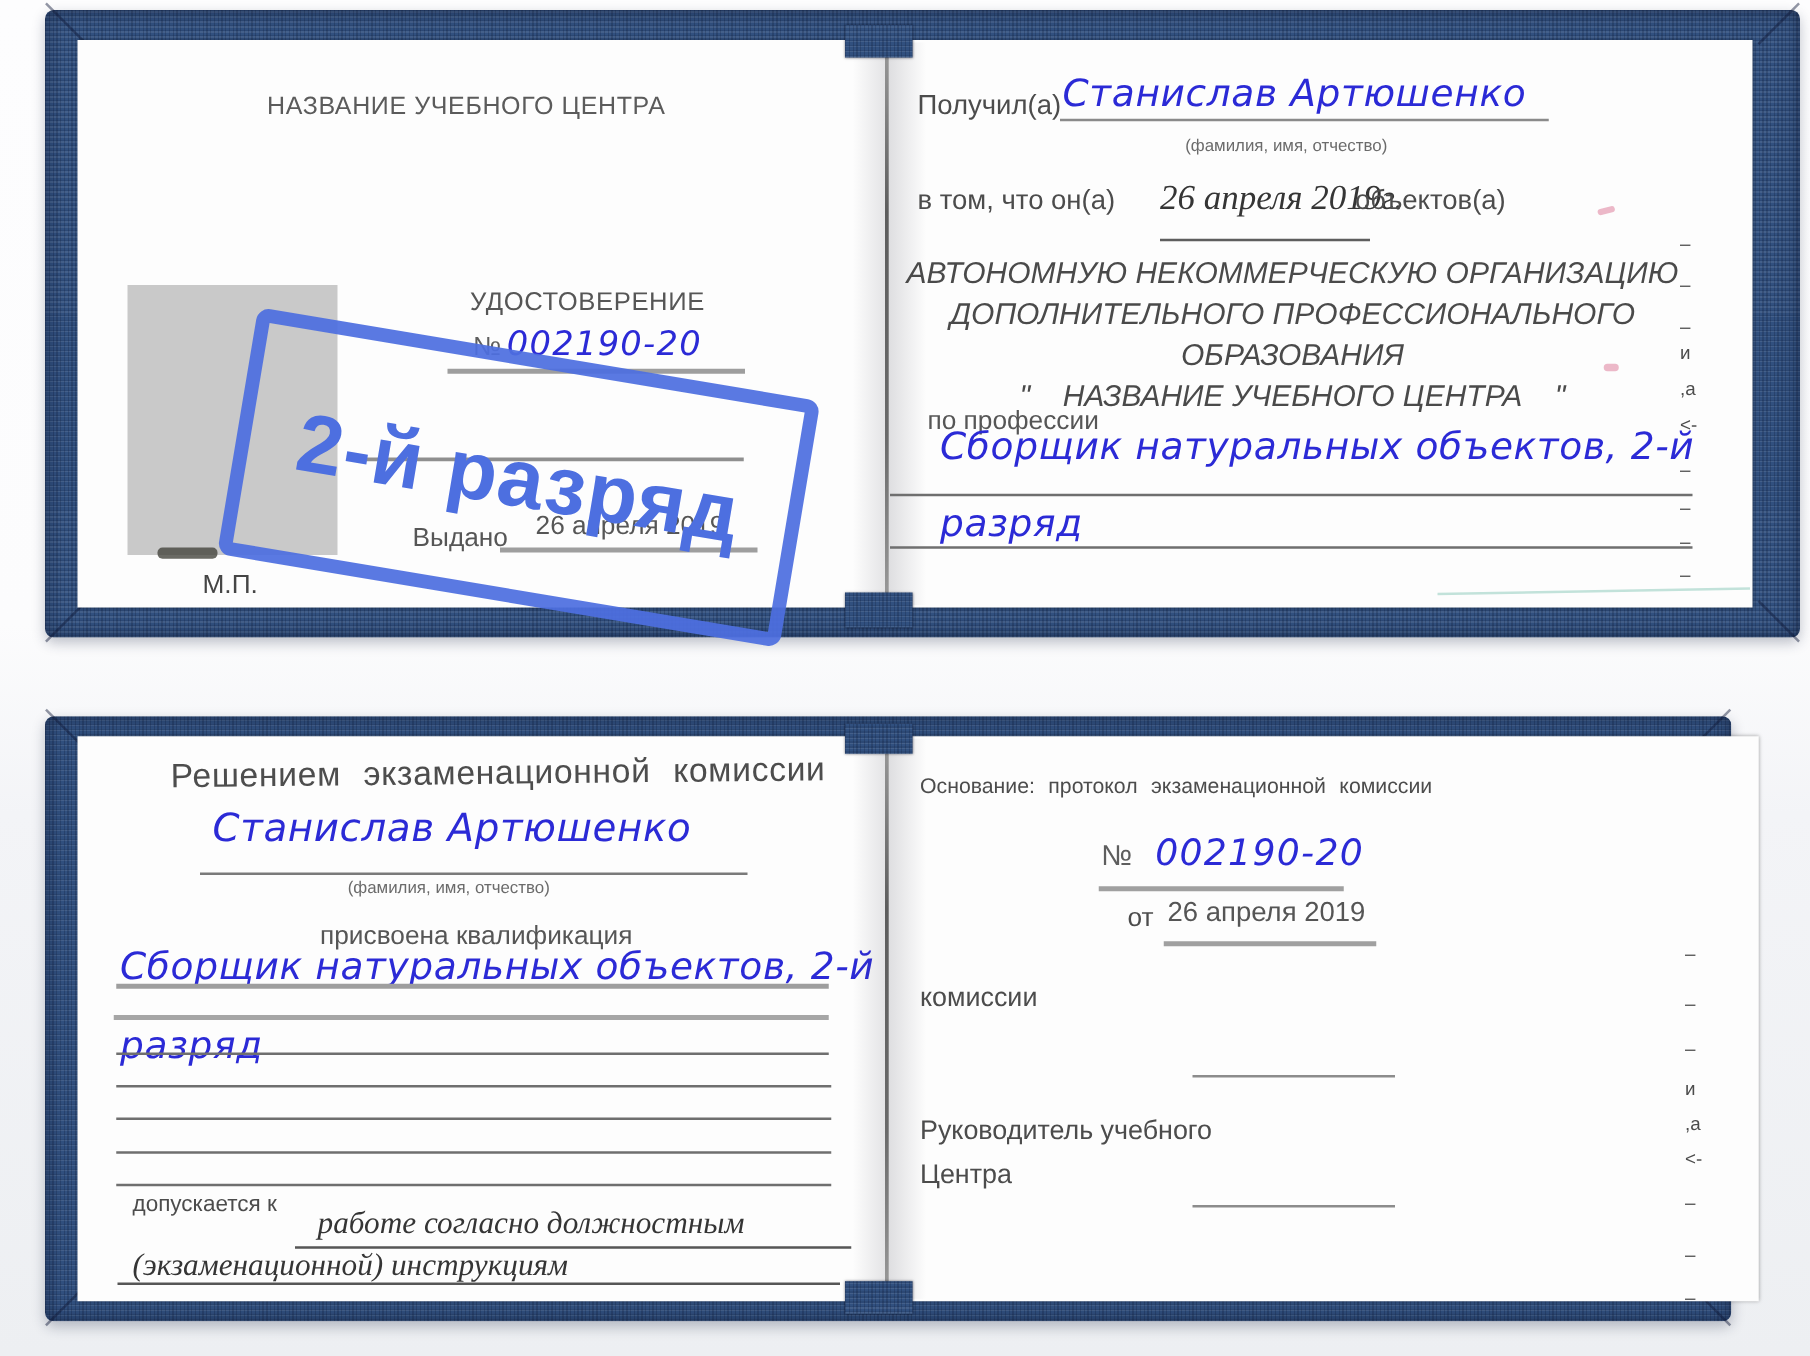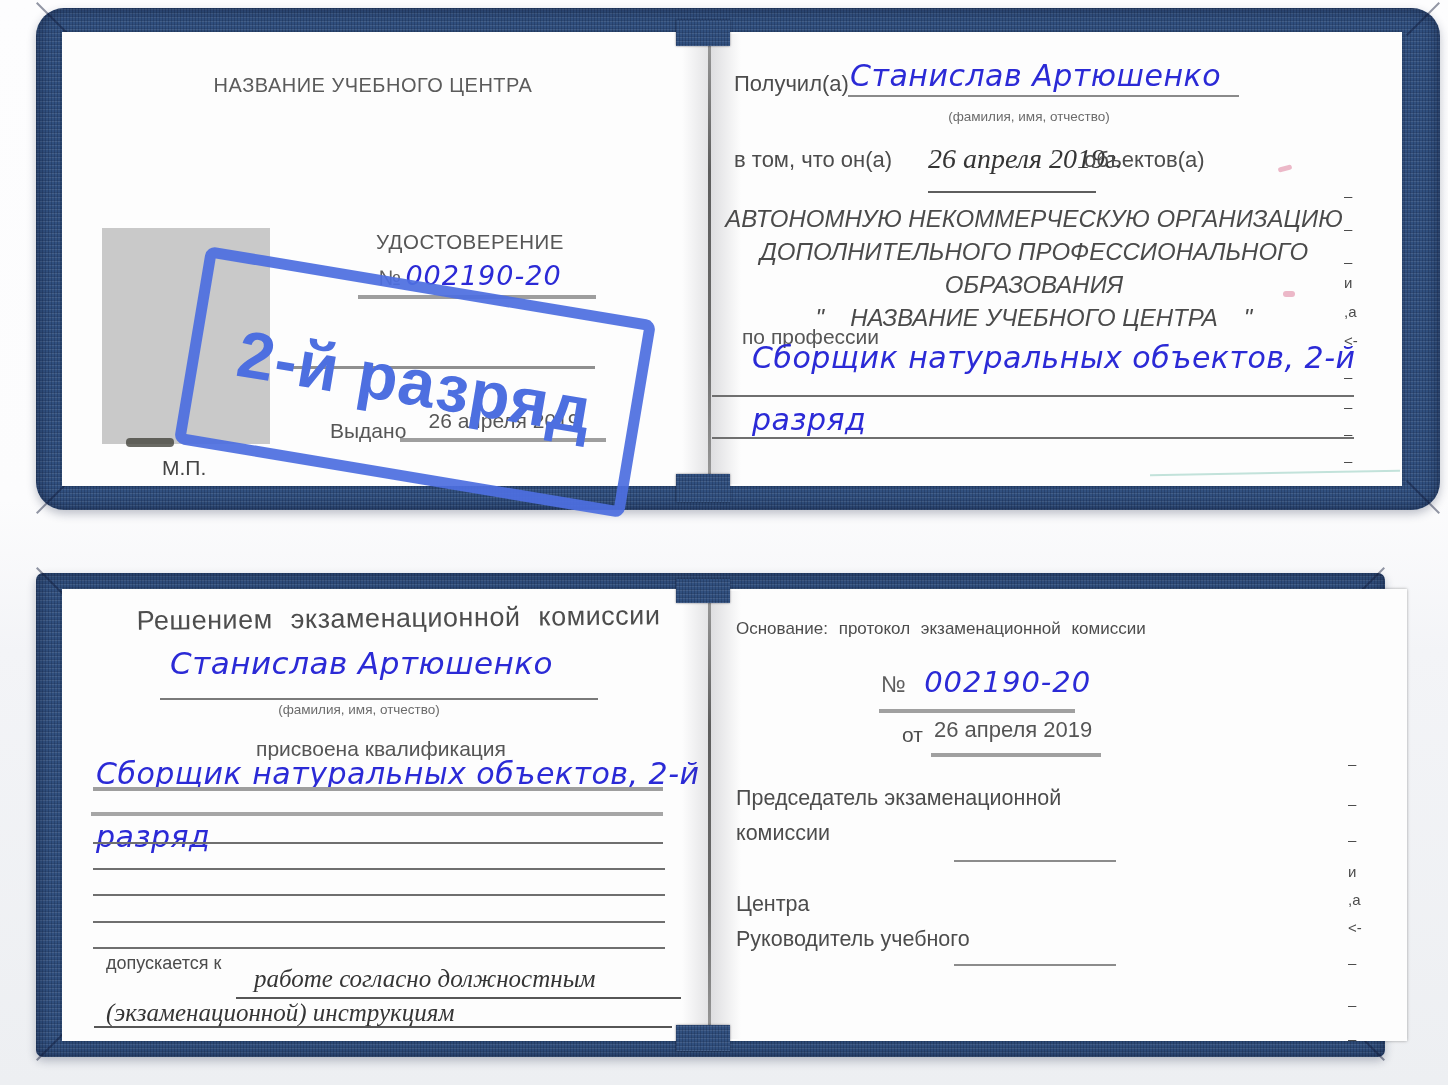--- a/index.html
+++ b/index.html
@@ -18,21 +18,21 @@
       repeating-linear-gradient(90deg, rgba(10,20,45,.22) 0 1px, transparent 1px 3px),
       repeating-linear-gradient(0deg, rgba(255,255,255,.09) 0 1px, rgba(10,20,45,.12) 1px 2px, transparent 2px 4px);
     box-shadow:inset 0 0 14px rgba(5,10,30,.5), 0 4px 10px rgba(30,40,70,.28);
   }
   .navy{
     background-color:#31507f;
     background-image:
       repeating-linear-gradient(90deg, rgba(10,20,45,.22) 0 1px, transparent 1px 3px),
       repeating-linear-gradient(0deg, rgba(255,255,255,.09) 0 1px, rgba(10,20,45,.12) 1px 2px, transparent 2px 4px);
   }
-  .panel-top{left:36px;top:8px;width:1404px;height:502px;border-radius:28px;}
+  .panel-top{left:36px;top:8px;width:1404px;height:502px;}
   .panel-bottom{left:36px;top:573px;width:1349px;height:484px;}
   .seam{position:absolute;width:46px;height:2px;background:rgba(15,25,55,.45);}
 
   .pages{
     position:absolute;background:#fdfdfd;
     box-shadow:0 0 3px rgba(0,0,0,.35);
   }
   .pages-top{left:26px;top:24px;width:1340px;height:454px;}
   .pages-bottom{left:26px;top:16px;width:1345px;height:452px;}
 
@@ -203,28 +203,27 @@
       <span style="font-size:23px;color:#5e5e5e;">№</span>
       <span style="font-size:29px;color:#2b2ad6;font-style:italic;font-family:'DejaVu Sans',sans-serif;letter-spacing:1px;margin-left:14px;">002190-20</span>
     </div>
     <div class="line-thick" style="left:843px;top:136px;width:196px;background:#a0a0a0;"></div>
 
     <div class="lbl" style="left:866px;top:150px;font-size:21px;">от</div>
     <div class="lbl" style="left:898px;top:144px;font-size:22px;color:#555555;">26 апреля 2019</div>
     <div class="line-thick" style="left:895px;top:180px;width:170px;background:#a0a0a0;"></div>
 
     <div style="position:absolute;left:700px;top:208px;font-size:21.5px;line-height:1.62;color:#4c4c4c;">
-      <div>Председатель экзаменационной</div>
       <div>комиссии</div>
     </div>
     <div class="line" style="left:918px;top:287px;width:162px;background:#8c8c8c;"></div>
 
     <div style="position:absolute;left:700px;top:314px;font-size:21.5px;line-height:1.62;color:#4c4c4c;">
+      <div>Руководитель учебного</div>
       <div>Центра</div>
-      <div>Руководитель учебного</div>
     </div>
     <div class="line" style="left:918px;top:391px;width:162px;background:#8c8c8c;"></div>
 
     <div>
         <span class="edge-mark" style="left: 1312px; top: 182px;">–</span>
         <span class="edge-mark" style="left: 1312px; top: 222px;">–</span>
         <span class="edge-mark" style="left: 1312px; top: 258px;">–</span>
         <span class="edge-mark" style="left: 1312px; top: 290px;">и</span>
         <span class="edge-mark" style="left: 1312px; top: 318px;">,а</span>
         <span class="edge-mark" style="left: 1312px; top: 346px;">&lt;-</span>

